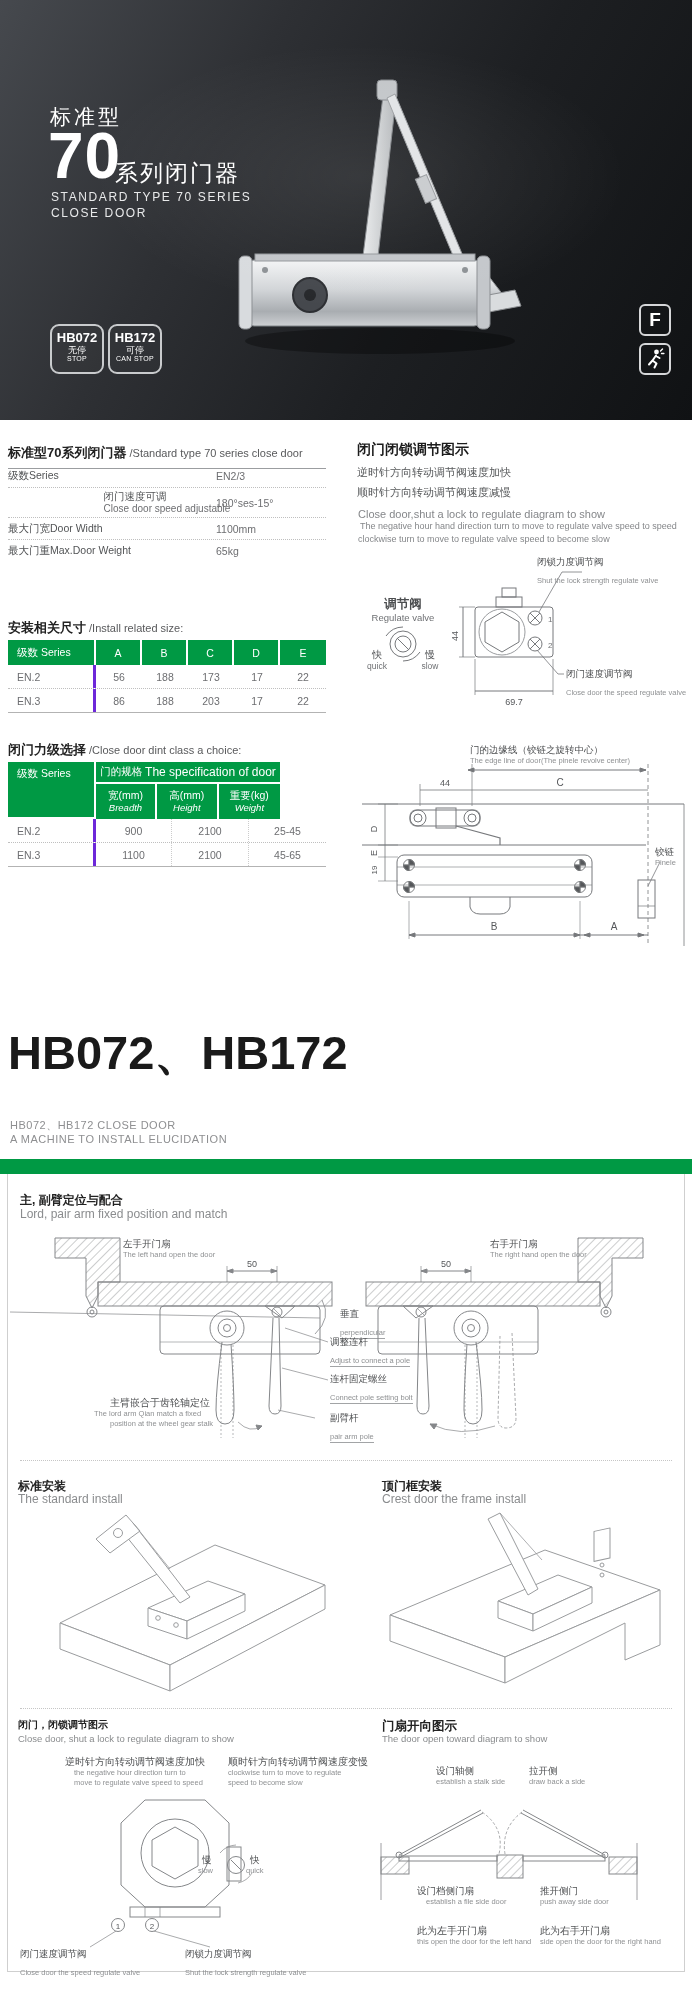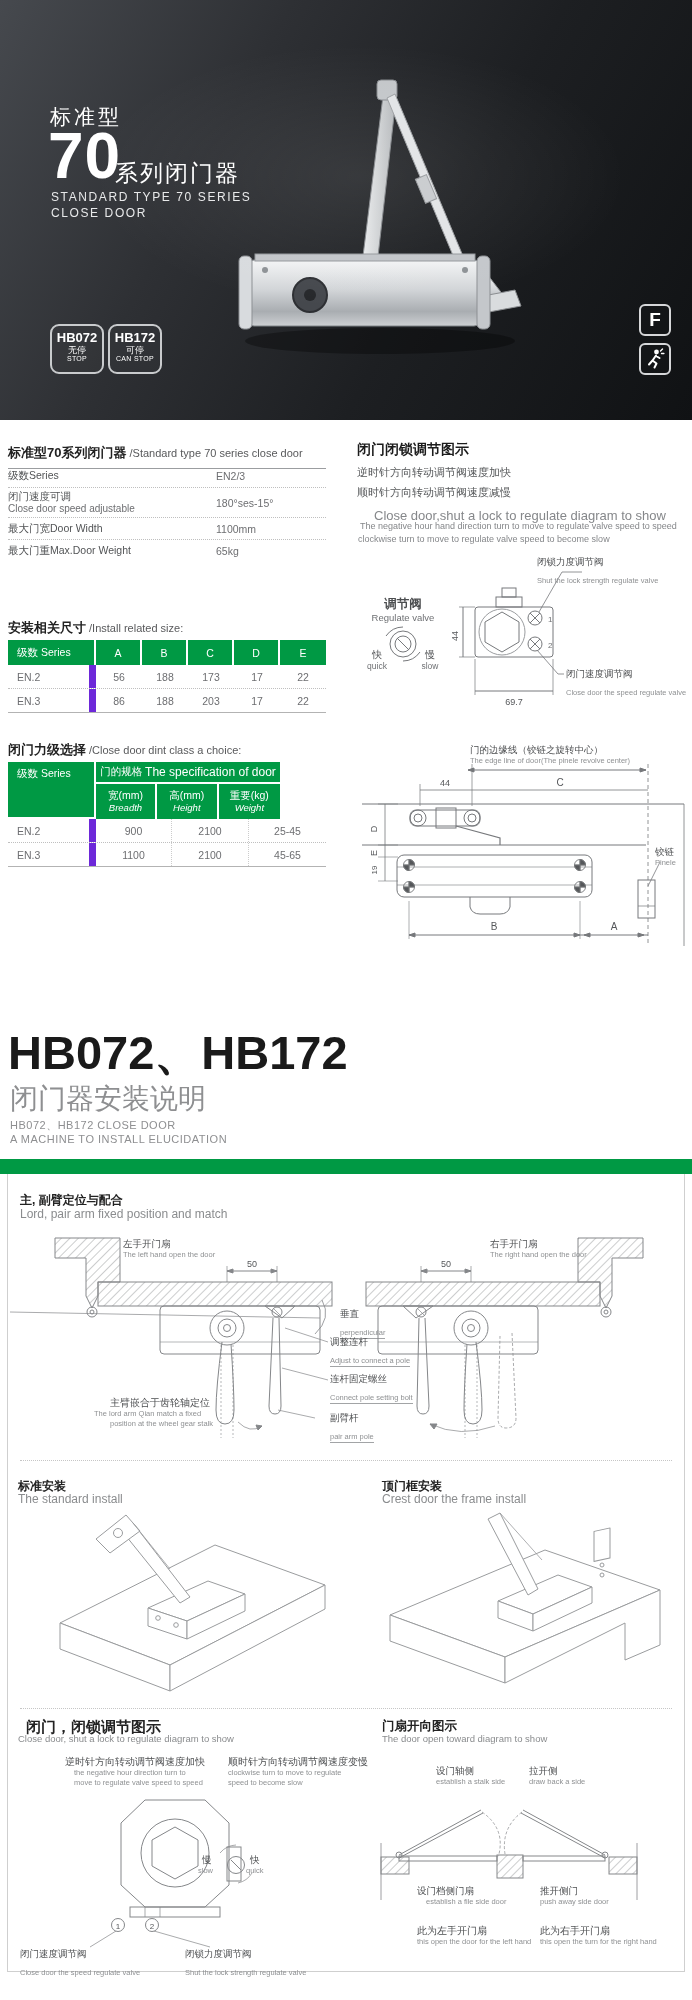--- a/index.html
+++ b/index.html
@@ -40,21 +40,21 @@
   .spec-row .le{font-size:10px;color:#6d6e71;line-height:1.2;}
   .spec-row .val{position:absolute;left:208px;font-size:10.5px;color:#6d6e71;}
   
   .gtbl{position:absolute;font-size:10.5px;color:#6d6e71;}
   .gtbl .hrow{display:flex;}
   .gtbl .hcell{background:#009944;color:#fff;display:flex;align-items:center;justify-content:center;
                border-right:2px solid #fff;box-sizing:border-box;}
   .gtbl .hcell:last-child{border-right:none;}
   .gtbl .brow{display:flex;border-bottom:1px dotted #bfbfbf;}
   .gtbl .bcell{display:flex;align-items:center;justify-content:center;box-sizing:border-box;}
-  .gtbl .bcell.first{justify-content:flex-start;padding-left:9px;border-right:7px solid #6d28d9;}
+  .gtbl .bcell.first{justify-content:flex-start;padding-left:9px;border-right:3px solid #6d28d9;}
   .hsub{display:flex;flex-direction:column;align-items:center;justify-content:center;line-height:1.25;}
   .hsub .s2{font-size:9.5px;font-style:italic;}
   
   svg{position:absolute;overflow:visible;}
   svg text{font-family:"Liberation Sans","DejaVu Sans",sans-serif;}
   .green-bar{position:absolute;left:0;top:1159px;width:692px;height:15px;background:#009944;}
   .big-box{position:absolute;left:7px;top:1174px;width:678px;height:798px;
            border-left:1px solid #cfcfcf;border-right:1px solid #cfcfcf;border-bottom:1px solid #cfcfcf;box-sizing:border-box;}
   .dotline{position:absolute;border-top:1px dotted #c6c6c6;height:0;}
   .callout{line-height:1.25;}
@@ -142,21 +142,21 @@
     <span class="t-cn-b">标准型70系列闭门器</span><span class="t-en"> /Standard type 70 series close door</span>
   </div>
 
   <div class="abs spec-list">
     <div class="spec-row" style="height:23px;">
       <div class="lab">
           <div class="lc">级数Series</div>
         </div>
       <div class="val">EN2/3</div>
     </div>
-    <div class="spec-row" style="height:29px;">
+    <div class="spec-row" style="height:29px;justify-content:center;">
       <div class="lab">
         <div class="lc">闭门速度可调</div>
         <div class="le">Close door speed adjustable</div>
       </div>
       <div class="val">180°ses-15°</div>
     </div>
     <div class="spec-row" style="height:21px;">
       <div class="lab">
           <div class="lc">最大门宽Door Width</div>
         </div>
@@ -239,21 +239,21 @@
       <div class="bcell first" style="width:88px;">EN.3</div>
       <div class="bcell" style="width:76px;border-right:1px dotted #ccc;">1100</div>
       <div class="bcell" style="width:77px;border-right:1px dotted #ccc;">2100</div>
       <div class="bcell" style="width:77px;">45-65</div>
     </div>
   </div>
 
   <div class="abs" style="left:357px;top:441px;font-size:14px;font-weight:bold;color:#1c1c1c;">闭门闭锁调节图示</div>
   <div class="abs" style="left:357px;top:465px;font-size:11px;color:#56585a;">逆时针方向转动调节阀速度加快</div>
   <div class="abs" style="left:357px;top:485px;font-size:11px;color:#56585a;">顺时针方向转动调节阀速度减慢</div>
-  <div class="abs" style="left:374px;top:508px;font-size:13px;color:#85878a;">Close door,shut a lock to regulate diagram to show</div>
+  <div class="abs" style="left:358px;top:508px;font-size:11px;color:#85878a;">Close door,shut a lock to regulate diagram to show</div>
   <div class="abs" style="left:348px;top:521px;font-size:9px;color:#85878a;margin-left:12px;">The negative hour hand direction turn to move to regulate valve speed to speed</div>
   <div class="abs" style="left:358px;top:534px;font-size:9px;color:#85878a;">clockwise turn to move to regulate valve speed to become slow</div>
 
   <svg style="left:350px;top:556px;" width="342" height="165" viewBox="0 0 342 165">
     <g fill="none" stroke="#77797c" stroke-width="1">
       <text x="53" y="52" text-anchor="middle" font-size="12.5" font-weight="bold" fill="#4c4e50" stroke="none">调节阀</text>
       <text x="53" y="65" text-anchor="middle" font-size="9.5" fill="#6f7174" stroke="none">Regulate valve</text>
       <circle cx="53" cy="88" r="13"></circle>
         <circle cx="53" cy="88" r="8"></circle>
       <line x1="47" y1="82" x2="59" y2="94"></line>
@@ -375,21 +375,20 @@
       <rect x="288" y="134" width="17" height="38"></rect>
         <line x1="288" y1="160" x2="305" y2="160" stroke-width="0.7"></line>
       <line x1="334" y1="58" x2="334" y2="200" stroke-width="0.8"></line>
       <path d="M310,116 L298,140" stroke-width="0.8"></path>
     </g>
   </svg>
   <div class="abs dl-cn" style="left:655px;top:846px;">铰链</div>
   <div class="abs dl-en" style="left:655px;top:858px;">Pinele</div>
 
   <div class="abs bigtitle">HB072、HB172</div>
-  <div class="abs bigsub">闭门器安装说明</div>
   <div class="abs bigen" style="left:10px;top:1118px;">HB072、HB172 CLOSE DOOR</div>
   <div class="abs bigen" style="left:10px;top:1133px;">A MACHINE TO INSTALL ELUCIDATION</div>
   <div class="green-bar"></div>
 
   <div class="big-box"></div>
 
   <div class="abs sec-cn" style="left:20px;top:1192px;">主, 副臂定位与配合</div>
   <div class="abs sec-en" style="left:20px;top:1207px;">Lord, pair arm fixed position and match</div>
 
   <div class="abs dl-cn" style="left:123px;top:1238px;">左手开门扇</div>
@@ -525,21 +524,21 @@
       <rect x="224" y="74" width="16" height="30" transform="skewY(-12)"></rect>
       <circle cx="232" cy="60" r="2"></circle>
         <circle cx="232" cy="70" r="2"></circle>
       <path d="M158,90 L118,14 L130,8 L168,84 Z"></path>
       <path d="M130,8 L172,55" stroke-width="0.8"></path>
     </g>
   </svg>
 
   <div class="dotline" style="left:20px;top:1708px;width:652px;"></div>
 
-  <div class="abs sec-cn" style="left:26px;top:1718px;font-size:15px;">闭门，闭锁调节图示</div>
+  <div class="abs sec-cn" style="left:18px;top:1718px;font-size:10px;">闭门，闭锁调节图示</div>
   <div class="abs sec-en" style="left:18px;top:1733px;font-size:9.5px;">Close door,  shut a lock to regulate diagram to show</div>
 
   <div class="abs dl-cn" style="left:65px;top:1755px;font-size:10px;">逆时针方向转动调节阀速度加快</div>
   <div class="abs dl-en" style="left:74px;top:1768px;">the negative hour direction turn to</div>
   <div class="abs dl-en" style="left:74px;top:1778px;">move to regulate valve speed to speed</div>
   <div class="abs dl-cn" style="left:228px;top:1755px;font-size:10px;">顺时针方向转动调节阀速度变慢</div>
   <div class="abs dl-en" style="left:228px;top:1768px;">clockwise turn to move to regulate</div>
   <div class="abs dl-en" style="left:228px;top:1778px;">speed to become slow</div>
 
   <svg style="left:60px;top:1795px;" width="290" height="150" viewBox="0 0 290 150">
@@ -604,15 +603,15 @@
   </svg>
 
   <div class="abs dl-cn" style="left:417px;top:1885px;">设门档侧门扇</div>
   <div class="abs dl-en" style="left:417px;top:1897px;margin-left:9px;">establish a file side door</div>
   <div class="abs dl-cn" style="left:540px;top:1885px;">推开侧门</div>
   <div class="abs dl-en" style="left:540px;top:1897px;">push away side door</div>
 
   <div class="abs dl-cn" style="left:417px;top:1924px;font-size:10px;">此为左手开门扇</div>
   <div class="abs dl-en" style="left:417px;top:1937px;">this open the door for the left hand</div>
   <div class="abs dl-cn" style="left:540px;top:1924px;font-size:10px;">此为右手开门扇</div>
-  <div class="abs dl-en" style="left:540px;top:1937px;">this open the turn for the right hand</div>
+  <div class="abs dl-en" style="left:540px;top:1937px;">side open the door for the right hand</div>
 
 </div>
 
 </body></html>

